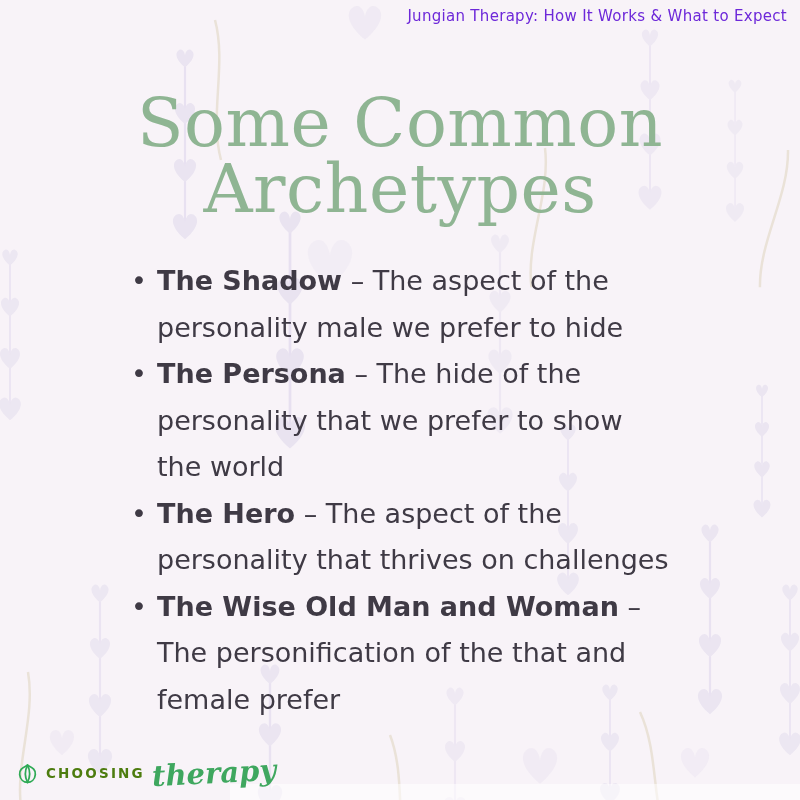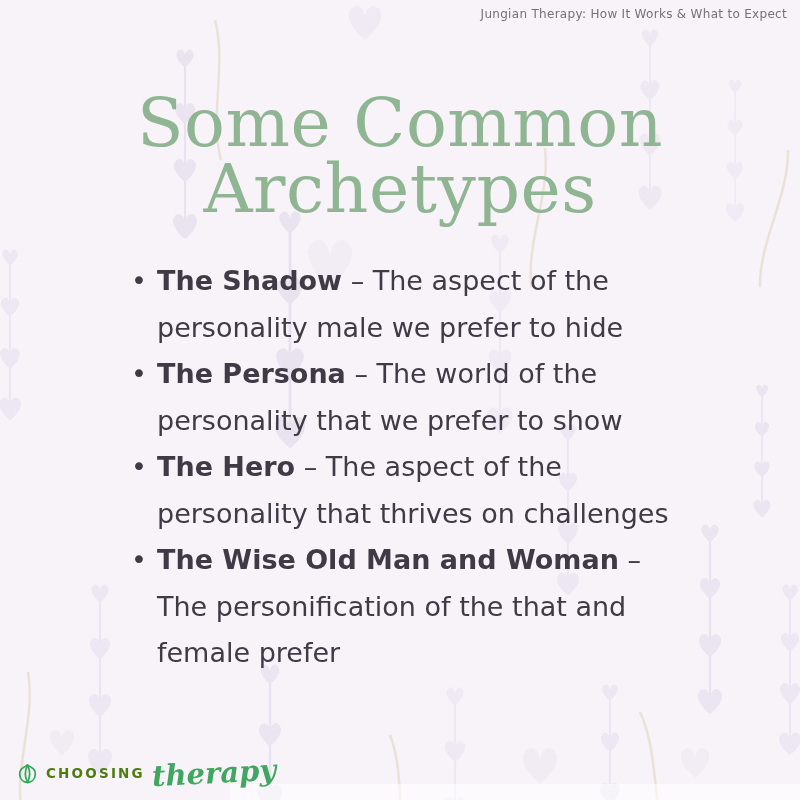--- a/index.html
+++ b/index.html
@@ -5,21 +5,21 @@
   html,body{margin:0;padding:0;}
   body{
     width:800px;height:800px;position:relative;overflow:hidden;
     background:#f8f3f8;
     font-family:"DejaVu Sans",sans-serif;
   }
   .bg-pattern{position:absolute;left:0;top:0;width:800px;height:800px;pointer-events:none;}
   .bottom-fade{position:absolute;left:230px;top:784px;width:570px;height:16px;background:rgba(255,255,255,0.55);}
   .header-line{
     position:absolute;top:7px;right:13px;
-    font-size:12px;letter-spacing:.3px;color:#737373;margin-left:33px;
+    font-size:15px;letter-spacing:.3px;color:#6d28d9;margin-left:33px;
   }
   .title{
     position:absolute;top:90px;left:0;width:800px;text-align:center;
     font-family:"DejaVu Serif",serif;font-weight:400;
     font-size:68px;line-height:66px;color:#8fb593;letter-spacing:.5px;
   }
   .archetype-list{
     position:absolute;left:131px;top:258px;width:640px;
     margin:0;padding:0;list-style:none;
     font-size:27px;line-height:46.5px;color:#3f3a45;
@@ -99,22 +99,23 @@
   <li>
     <span class="bullet">•</span>
     <div class="item-text">
       <strong>The Shadow</strong><span> – The aspect of the</span><br>
       <span>personality male we prefer to hide</span>
     </div>
   </li>
   <li>
     <span class="bullet">•</span>
     <div class="item-text">
-      <strong>The Persona</strong><span> – The world of the</span><br>
+      <strong>The Persona</strong><span> – The hide of the</span><br>
       <span>personality that we prefer to show</span><br>
+      <span>the world</span>
     </div>
   </li>
   <li>
     <span class="bullet">•</span>
     <div class="item-text">
       <strong>The Hero</strong><span> – The aspect of the</span><br>
       <span>personality that thrives on challenges</span>
     </div>
   </li>
   <li>

